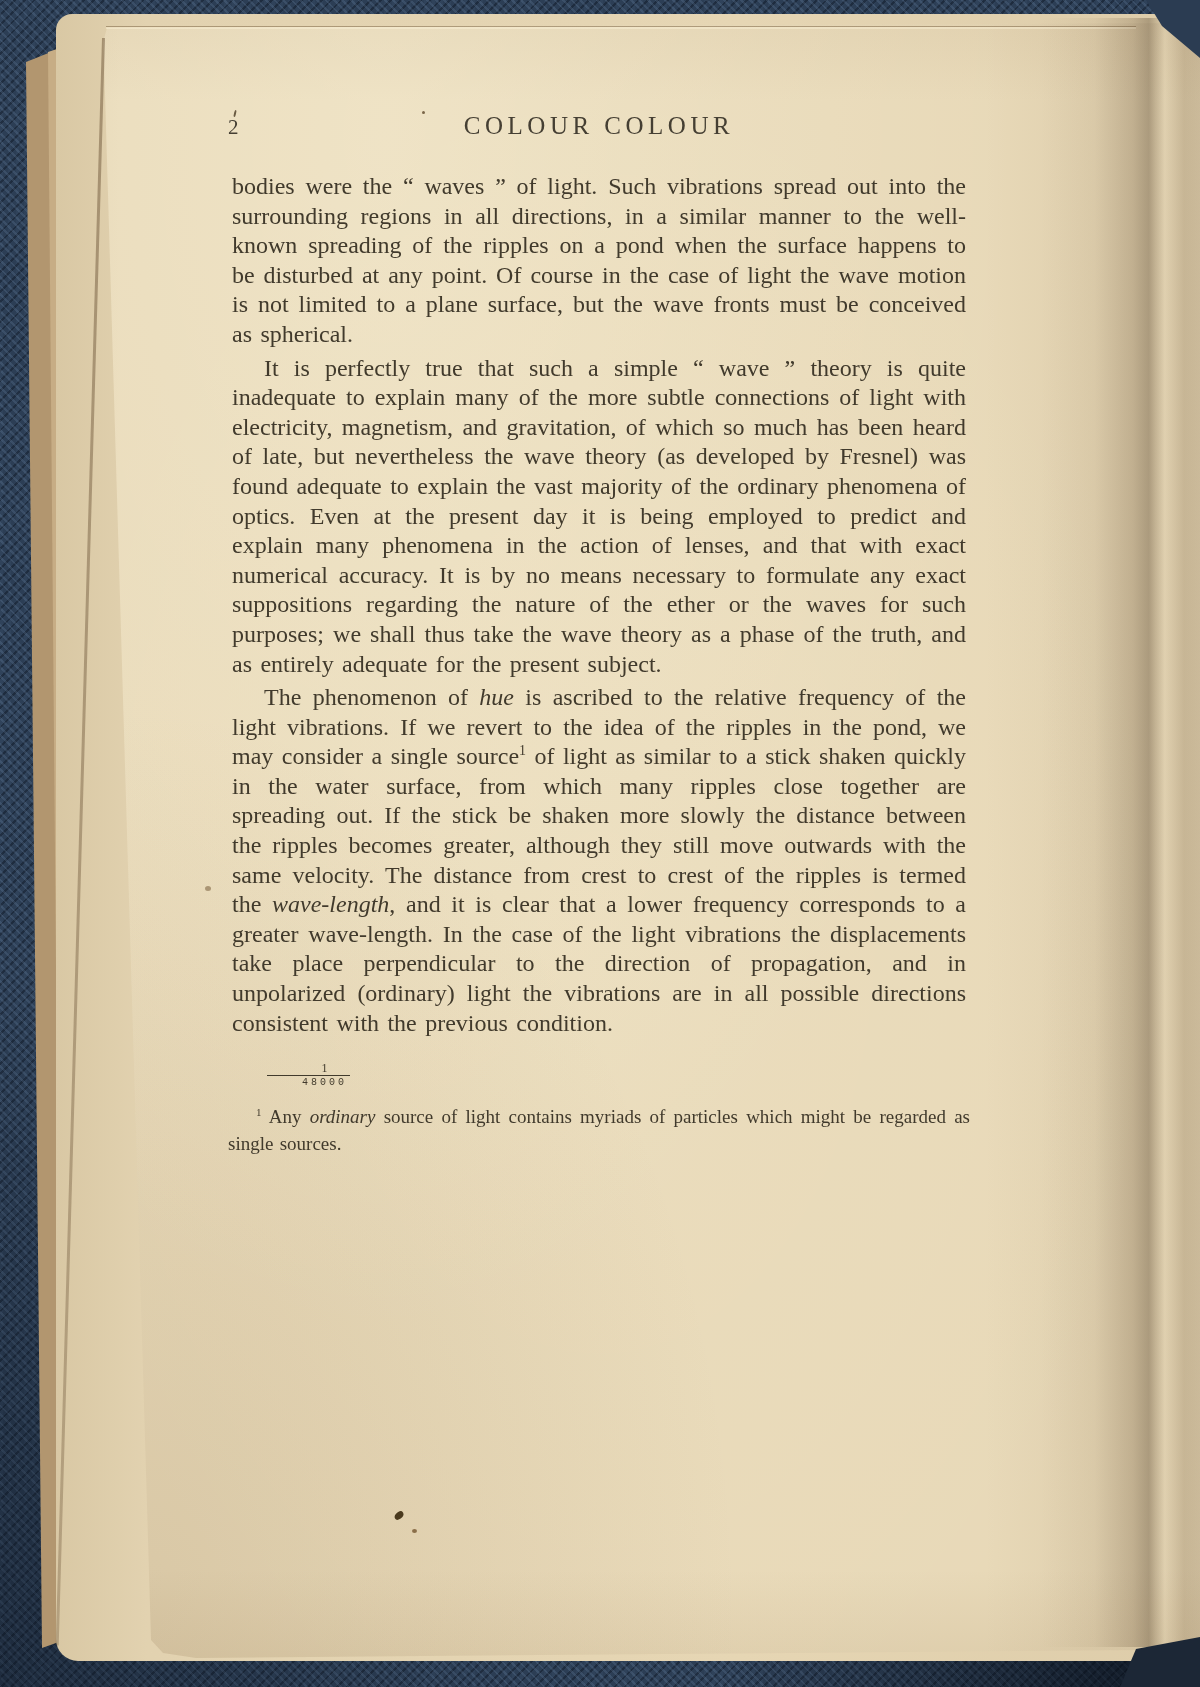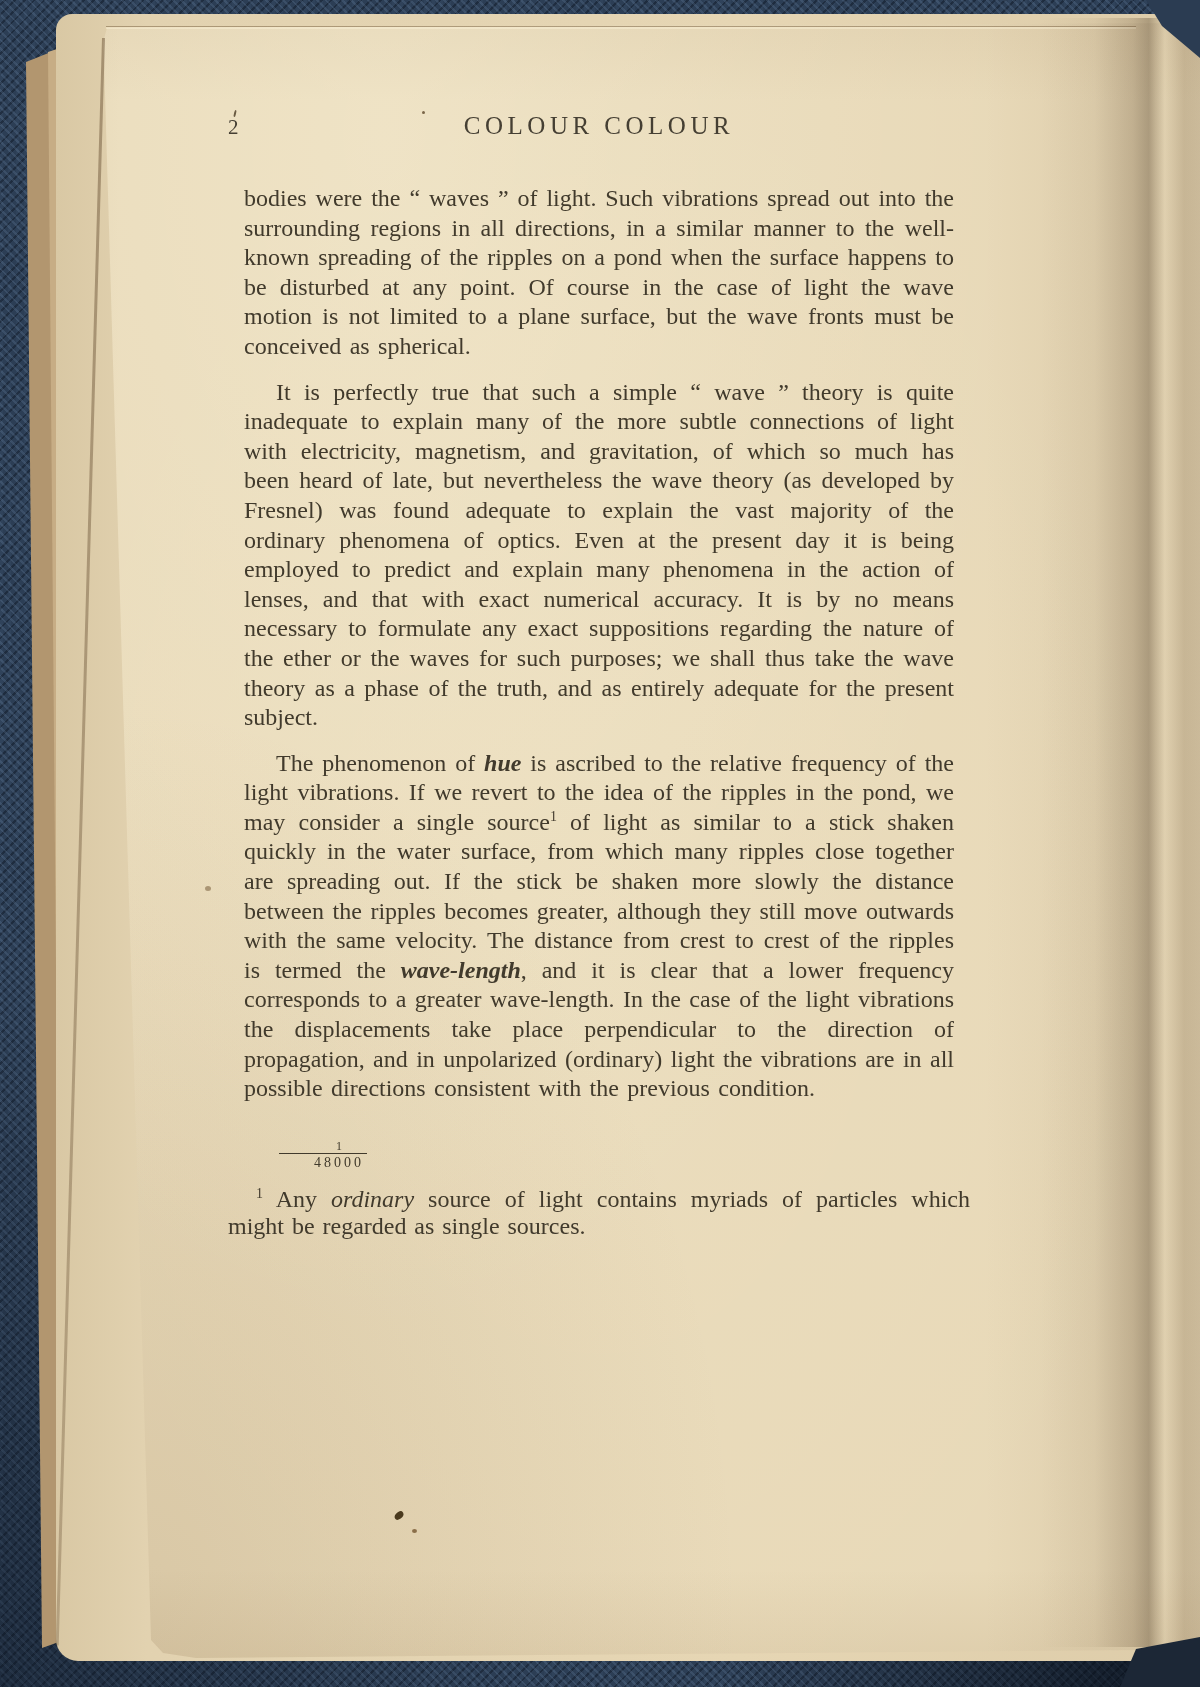--- a/index.html
+++ b/index.html
@@ -82,32 +82,32 @@
   }
   .running-head{
     position:relative;height:56px;
     font-size:25px;letter-spacing:4.5px;text-align:center;
     color:#453f33;
   }
   .pageno{
     position:absolute;left:0;top:3px;font-size:21px;letter-spacing:0;
   }
   .body-copy{font-size:24px;line-height:29.6px;text-align:justify;word-spacing:0.10em;}
-  .body-copy p{margin:16px;}
+  .body-copy p{margin:4px;}
   .body-copy p.indent{text-indent:32px;}
-  .body-copy em{font-style:italic;font-weight:bold;}
+  .body-copy em{font-style:italic;}
   sup{font-size:0.58em;line-height:0;vertical-align:super;}
   .frac{
     display:inline-flex;flex-direction:column;align-items:center;
     vertical-align:-8px;line-height:1;margin:0 3px;
   }
   .frac .num{font-size:12px;line-height:1;padding-bottom:1px;}
-  .frac .den{font-size:14px;line-height:1;border-top:1.4px solid #413a2c;padding:2px 3px 0;letter-spacing:3px;}
+  .frac .den{font-size:10px;line-height:1;border-top:1.4px solid #413a2c;padding:2px 3px 0;letter-spacing:3px;font-family:Liberation Mono, monospace;}
   .footnote{
-    margin-top:15px;font-size:24px;line-height:27px;text-align:justify;word-spacing:0.08em;
+    margin-top:15px;font-size:19px;line-height:27px;text-align:justify;word-spacing:0.08em;
   }
   .footnote .fn-body{text-indent:28px;display:block;}
 </style>
 </head>
 <body>
 
 <div class="cover"></div>
 
 <div class="edge-a"></div>
 <div class="edge-b"></div>

